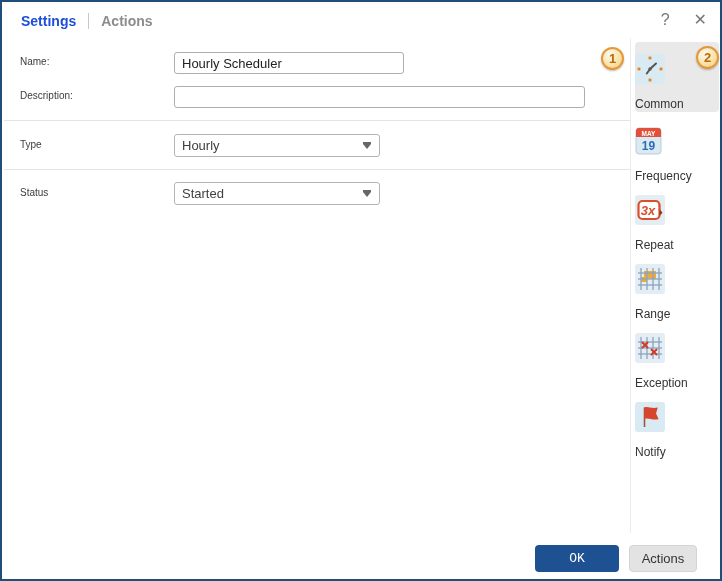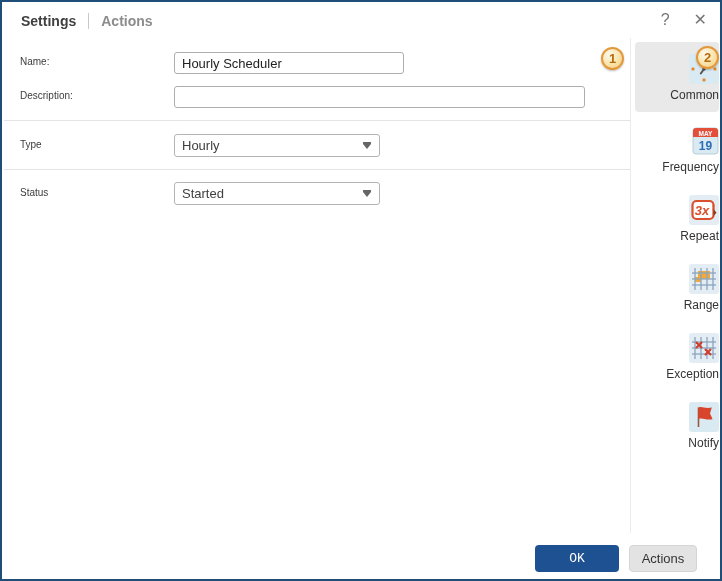--- a/index.html
+++ b/index.html
@@ -7,21 +7,21 @@
   body { font-family:"Liberation Sans", sans-serif; background:#fff; }
 
   .window {
     position:relative; width:722px; height:581px;
     border:2px solid #1f4e79; background:#ffffff; overflow:hidden;
   }
 
   
   .tabs { position:absolute; left:19px; top:11px; display:flex; align-items:center; }
   .tab { font-size:14px; font-weight:bold; cursor:pointer; }
-  .tab.active { color:#404040; }
+  .tab.active { color:#1d4ed8; }
   .tab.inactive { color:#8c8c8c; }
   .tab-sep { width:1px; height:16px; background:#c9c9c9; margin:0 12px; }
 
   .win-controls { position:absolute; right:10px; top:8px; display:flex; gap:18px; align-items:center; }
   .win-btn { color:#767676; font-size:16px; line-height:20px; cursor:pointer; padding:0 3px; }
 
   
   .label { position:absolute; left:18px; font-size:10px; color:#3c3c3c; }
   .text-input {
     position:absolute; height:22px; border:1px solid #aeaeae; border-radius:3px;
@@ -50,21 +50,21 @@
     background:radial-gradient(circle at 35% 30%, #fdf9ee 0%, #f8e3ab 55%, #f3cd7b 100%);
     border:2px solid #e2973b; color:#b96b08; font-weight:bold; font-size:13px;
     display:flex; align-items:center; justify-content:center;
     box-shadow:0 1px 2px rgba(0,0,0,0.25); z-index:5;
   }
 
   
   .sidebar { position:absolute; left:629px; top:0; width:91px; height:540px; }
   .side-item {
     position:absolute; left:4px; width:84px; display:flex; flex-direction:column;
-    align-items:flex-end; gap:4px; cursor:pointer;
+    align-items:flex-start; gap:13px; cursor:pointer;
   }
   .side-item.selected { background:#e9e9e9; border-radius:4px; height:70px; padding-top:12px; }
   .side-label { font-size:12px; color:#333; }
   .icon-box { width:30px; height:30px; }
 
   
   .btn { position:absolute; height:27px; border-radius:4px; font-size:13px;
     display:flex; align-items:center; justify-content:center; cursor:pointer;
     font-family:"Liberation Sans", sans-serif; border:none; }
   .btn-ok { left:533px; top:543px; width:84px; background:#1d5191; color:#ffffff;font-family:Liberation Mono, monospace; }

